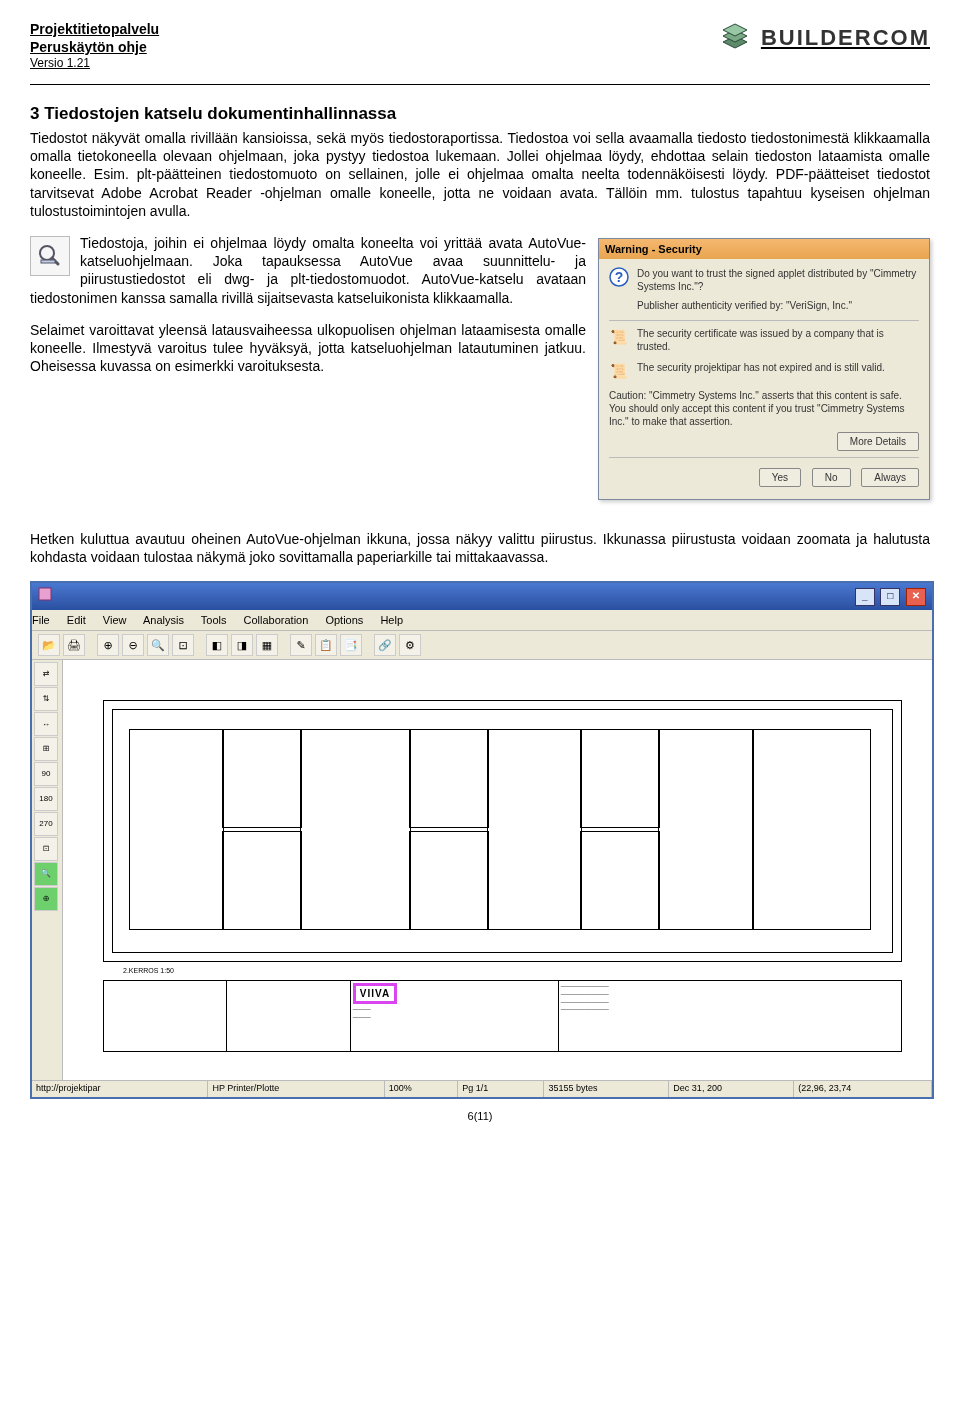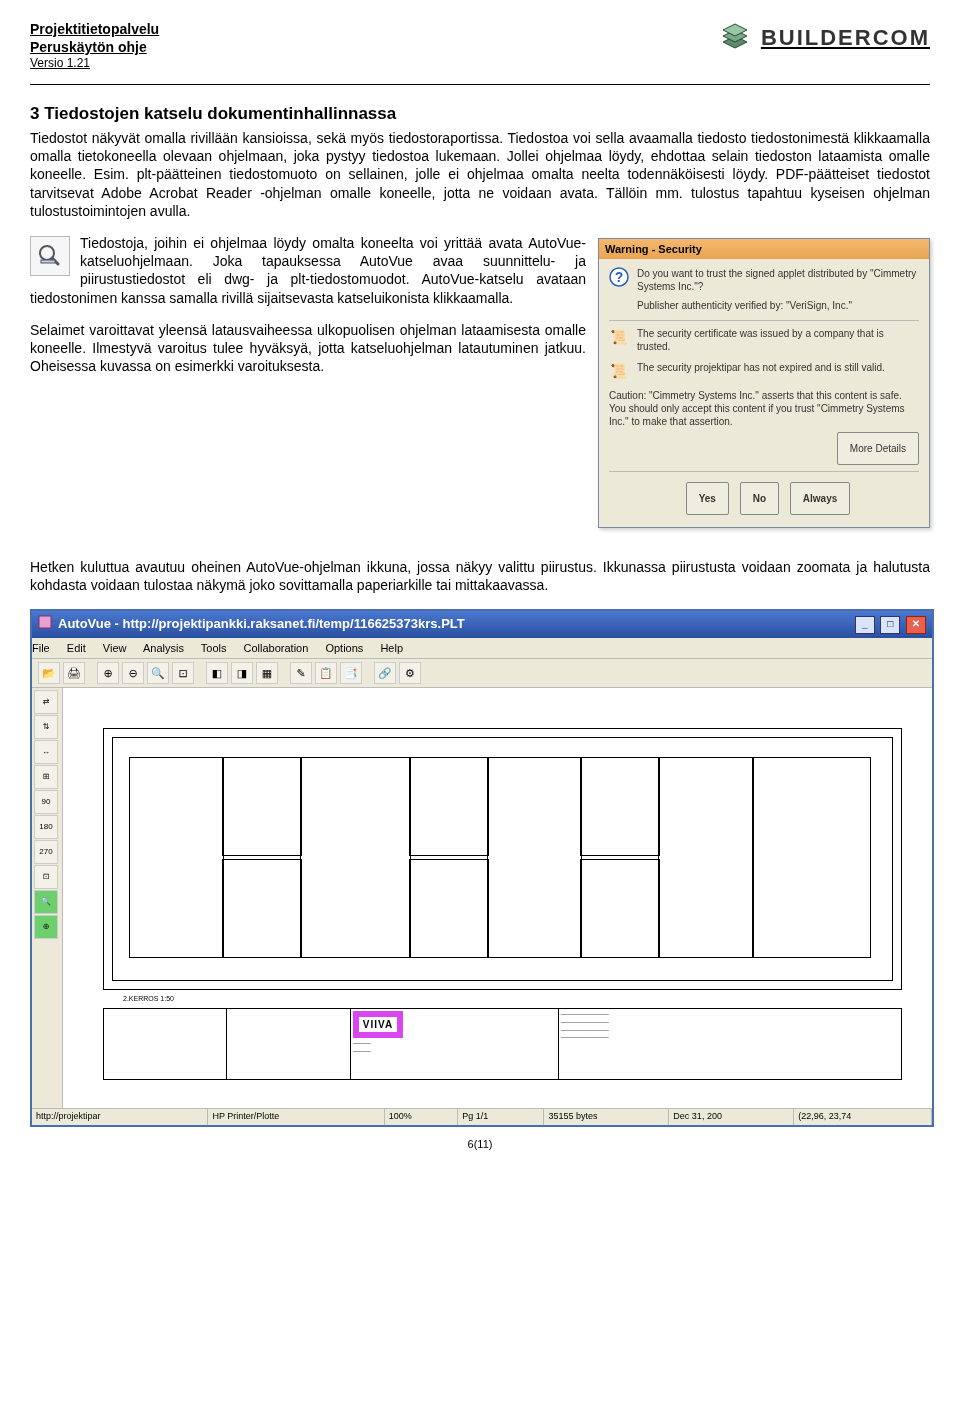--- a/index.html
+++ b/index.html
@@ -61,26 +61,26 @@
     color: #000;
   }
   .dlg-body { padding: 8px 10px; color: #333; }
   .dlg-row { display: flex; gap: 8px; align-items: flex-start; margin-bottom: 8px; }
   .dlg-icon {
     width: 20px; height: 20px; flex: 0 0 20px;
     display: flex; align-items: center; justify-content: center;
     font-size: 14px;
   }
   .dlg-hr { border: none; border-top: 1px solid #bbb; margin: 6px 0; }
-  .dlg-btns { text-align: center; padding: 4px 0; font-weight: bold; }
+  .dlg-btns { text-align: right; padding: 4px 0; }
   .dlg-btn {
     display: inline-block;
     border: 1px solid #888;
     background: #efece0;
-    padding: 9px 12px;
+    padding: 2px 12px;
     font-size: 10px;
     margin-left: 8px;
     border-radius: 2px;
   }
   .dlg-more { text-align: right; margin: 4px 0; }
 
   .mag-icon {
     float: left;
     width: 38px; height: 38px;
     border: 1px solid #bbb;
@@ -204,21 +204,21 @@
   .tb-col {
     border-right: 1px solid #000;
     flex: 1;
     padding: 2px;
   }
   .tb-col:last-child { border-right: none; }
   .viiva-box {
     font-weight: bold;
     font-size: 10px;
     letter-spacing: 1px;
-    border: 6px solid #d946ef;
+    border: 3px solid #d946ef;
     display: inline-block;
     padding: 1px 4px;
     margin-bottom: 2px;
   }
   .av-status {
     background: #ece9d8;
     border-top: 1px solid #bbb;
     display: flex;
     font-size: 9px;
   }
@@ -307,21 +307,20 @@
 <p style="margin-top:20px">Hetken kuluttua avautuu oheinen AutoVue-ohjelman ikkuna, jossa näkyy valittu piirustus. Ikkunassa piirustusta voidaan zoomata ja halutusta kohdasta voidaan tulostaa näkymä joko sovittamalla paperiarkille tai mittakaavassa.</p>
 
 <div class="autovue-window">
   <div class="av-titlebar">
     <div class="av-title-left">
       <span>
         <svg width="14" height="14">
             <rect x="1" y="1" width="12" height="12" fill="#e8a0d0" stroke="#803070"></rect>
           </svg>
       </span>
-      <span>AutoVue - http://projektipankki.raksanet.fi/temp/116625373krs.PLT</span>
     </div>
     <div class="av-win-btns">
       <span>_</span>
       <span>□</span>
       <span class="close">✕</span>
     </div>
   </div>
   <div class="av-menubar">
     <span>File</span>
     <span>Edit</span>

